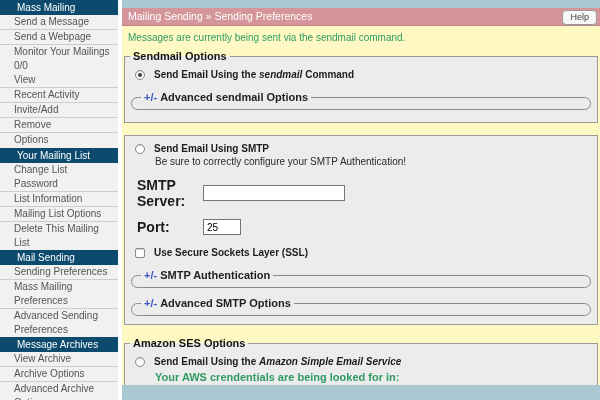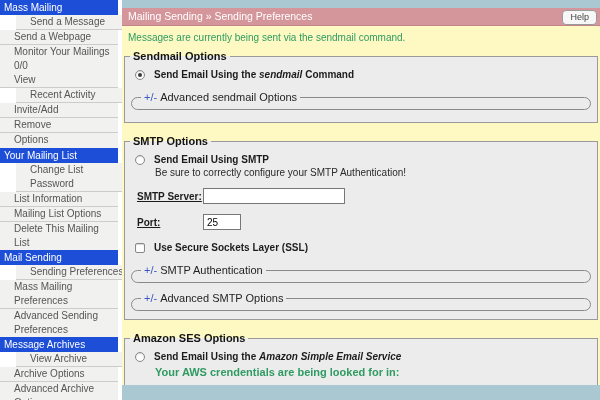--- a/index.html
+++ b/index.html
@@ -13,33 +13,33 @@
 
   
   .sidebar {
     position: absolute; left: 0; top: 0; width: 122px; height: 400px;
     background: #ffffff;
     display: flex; flex-direction: column;
   }
   .sb-sliver { height: 8px; width: 118px; background: #dcdcdc; }
   .sb-header {
     width: 118px; height: 15px; line-height: 15px;
-    background: #1d4ed8; color: #ffffff;
-    font-size: 10px; padding-left: 4px;
+    background: #0c4a6e; color: #ffffff;
+    font-size: 10px; padding-left: 17px;
     white-space: nowrap; overflow: hidden;
   }
   .sb-item {
     width: 118px; min-height: 15px; line-height: 14px;
     background: #f1f1f0; color: #555555;
     font-size: 10px; padding: 0 4px 0 14px;
     border-bottom: 1px solid #cccccc;
     cursor: pointer;
   }
   .sb-item:last-of-type { border-bottom: none; }
-  .sb-section .sb-item:nth-child(2) { border-top: none; margin-left: 16px; }
+  .sb-section .sb-item:nth-child(2) { border-top: none; }
 
   
   .content { position: absolute; left: 122px; top: 0; width: 478px; height: 400px; }
   .titlebar {
     position: absolute; top: 8px; left: 0; right: 0; height: 18px;
     background: #d5969b; border-bottom: 1px solid #c2848a;
     color: #ffffff; font-size: 10.5px; line-height: 17px; padding-left: 6px;
   }
   .help-btn {
     position: absolute; right: 3px; top: 2px;
@@ -78,34 +78,34 @@
     width: 10px; height: 10px; border: 1px solid #888; border-radius: 2px;
     background: #fdfdfd; display: inline-block; flex: 0 0 auto;
     box-shadow: inset 0 1px 1px rgba(0,0,0,.15); cursor: pointer;
   }
   .blabel { font-size: 10px; font-weight: bold; color: #1c1c1c; margin-left: 9px; }
   .blabel em { font-style: italic; }
   .note { font-size: 10px; color: #2a2a2a; margin: 2px 0 0 26px; }
   .gnote { font-size: 11px; color: #2e9b62; margin: 4px 0 0 26px; font-weight: bold; }
 
   .field-row { margin: 10px 0 0 8px; display: flex; align-items: center; }
-  .flabel { display: inline-block; width: 66px; font-size: 10px; font-weight: bold; color: #1c1c1c; flex: 0 0 auto; text-decoration: underline; }
+  .flabel { display: inline-block; width: 66px; font-size: 14px; font-weight: bold; color: #1c1c1c; flex: 0 0 auto; }
   .text-input {
     height: 16px; border: 1px solid #777; background: #fff;
     font-size: 10px; font-family: "Liberation Sans", sans-serif; padding: 0 3px;
   }
   .w-server { width: 142px; }
   .w-port { width: 38px; }
 
   fieldset.toggle {
     border: 1px solid #8a8a8a; border-radius: 9px; background: transparent;
     margin: 11px 2px 0 2px; padding: 0 4px 6px 4px; cursor: pointer;
   }
   fieldset.toggle > legend {
-    font-size: 11px; font-weight: normal; color: #1f1f1f;
+    font-size: 11px; font-weight: bold; color: #1f1f1f;
     padding: 0 3px; margin-left: 5px;
   }
   fieldset.toggle .pm { color: #3b57c4; margin-right: 3px; }
 </style>
 </head>
 <body>
 
 <aside class="sidebar">
   <div class="sb-sliver"></div>
 
@@ -162,21 +162,20 @@
       <div class="radio-row">
         <span class="radio checked"></span>
         <span class="blabel"><span>Send Email Using the </span><em>sendmail</em><span> Command</span></span>
       </div>
       <fieldset class="toggle">
         <legend><span class="pm">+/-</span><span>Advanced sendmail Options</span></legend>
       </fieldset>
     </fieldset>
 
     <fieldset class="box smtp-box">
-      <legend>SMTP Options</legend>
       <div class="radio-row">
         <span class="radio"></span>
         <span class="blabel">Send Email Using SMTP</span>
       </div>
       <div class="note">Be sure to correctly configure your SMTP Authentication!</div>
       <div class="field-row">
         <span class="flabel">SMTP Server:</span>
         <input class="text-input w-server" type="text" value="" style="">
       </div>
       <div class="field-row">

